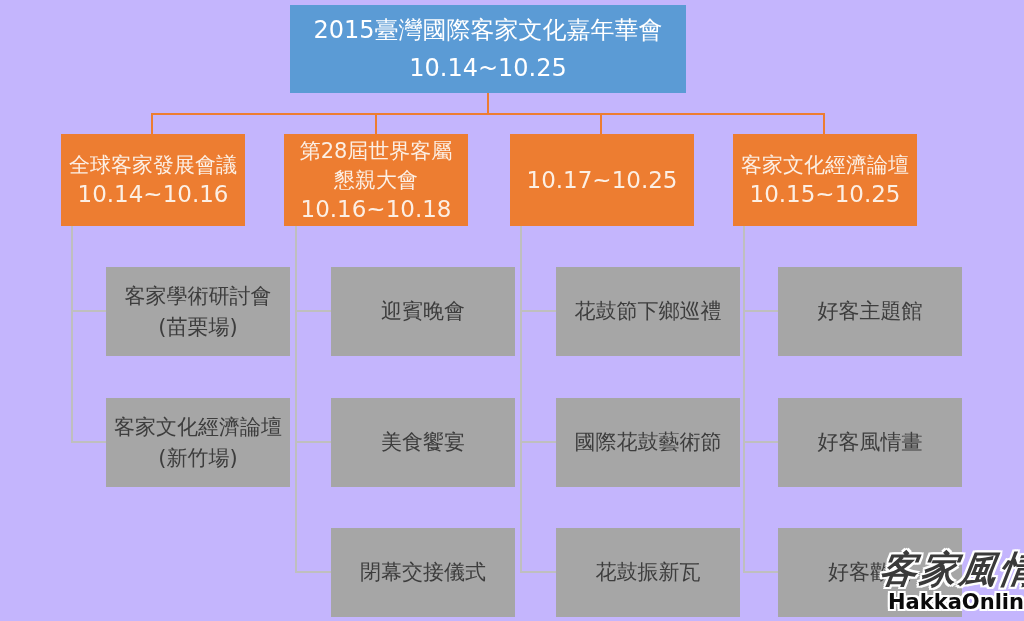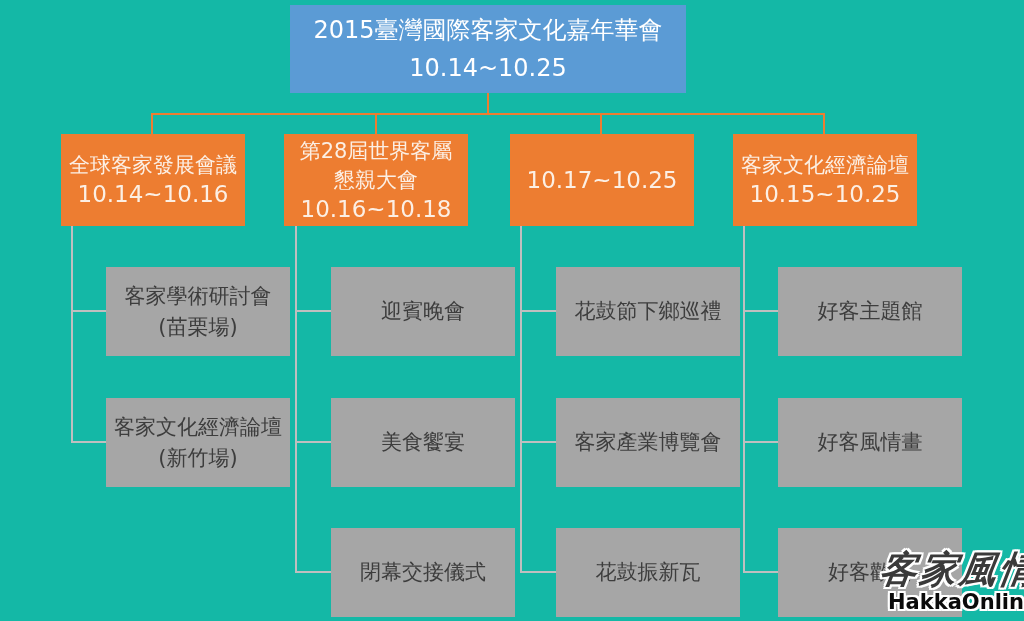--- a/index.html
+++ b/index.html
@@ -1,19 +1,19 @@
 <!DOCTYPE html>
 <html><head>
 <meta charset="utf-8">
 <style>
   html,body{margin:0;padding:0;background:#ffffff;}
   #canvas{
     position:relative;
     width:1024px;height:621px;
-    background:#14b8a6;
+    background:#c4b5fd;
     font-family:"DejaVu Sans","Liberation Sans",sans-serif;
     overflow:hidden;
   }
   .box{
     position:absolute;
     display:flex;flex-direction:column;
     align-items:center;justify-content:center;
     text-align:center;
     box-sizing:border-box;
   }
@@ -132,21 +132,21 @@
     <div>閉幕交接儀式</div>
   </div>
   <div class="box event-box" style="left:331px;top:398px">
     <div>美食饗宴</div>
   </div>
 
   <div class="box event-box" style="left:556px;top:267px">
     <div>花鼓節下鄉巡禮</div>
   </div>
   <div class="box event-box" style="left:556px;top:398px">
-    <div>客家產業博覽會</div>
+    <div>國際花鼓藝術節</div>
   </div>
   <div class="box event-box" style="left:556px;top:528px">
     <div>花鼓振新瓦</div>
   </div>
 
   <div class="box event-box" style="left:778px;top:267px">
     <div>好客主題館</div>
   </div>
   <div class="box event-box" style="left:778px;top:398px">
     <div>好客風情畫</div>

